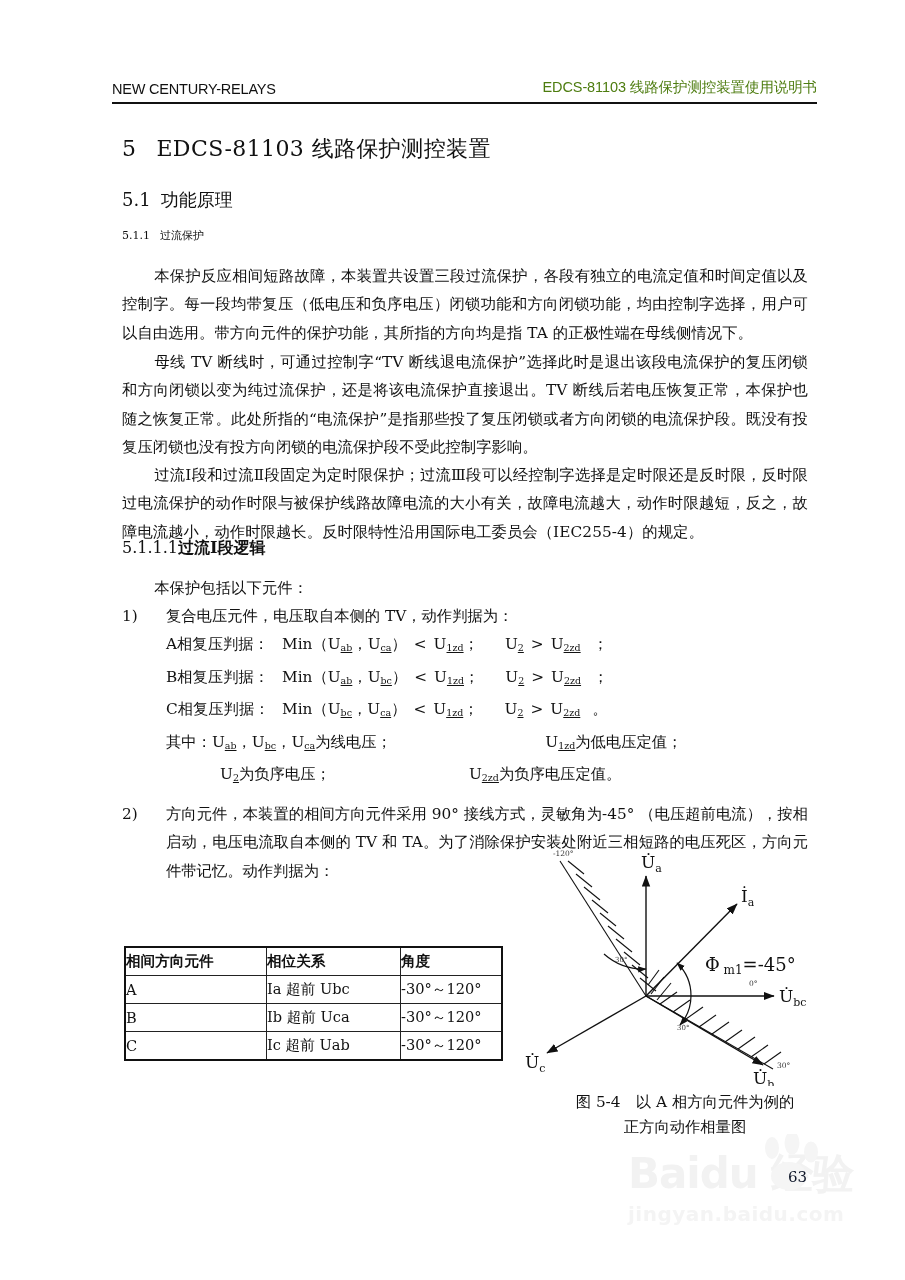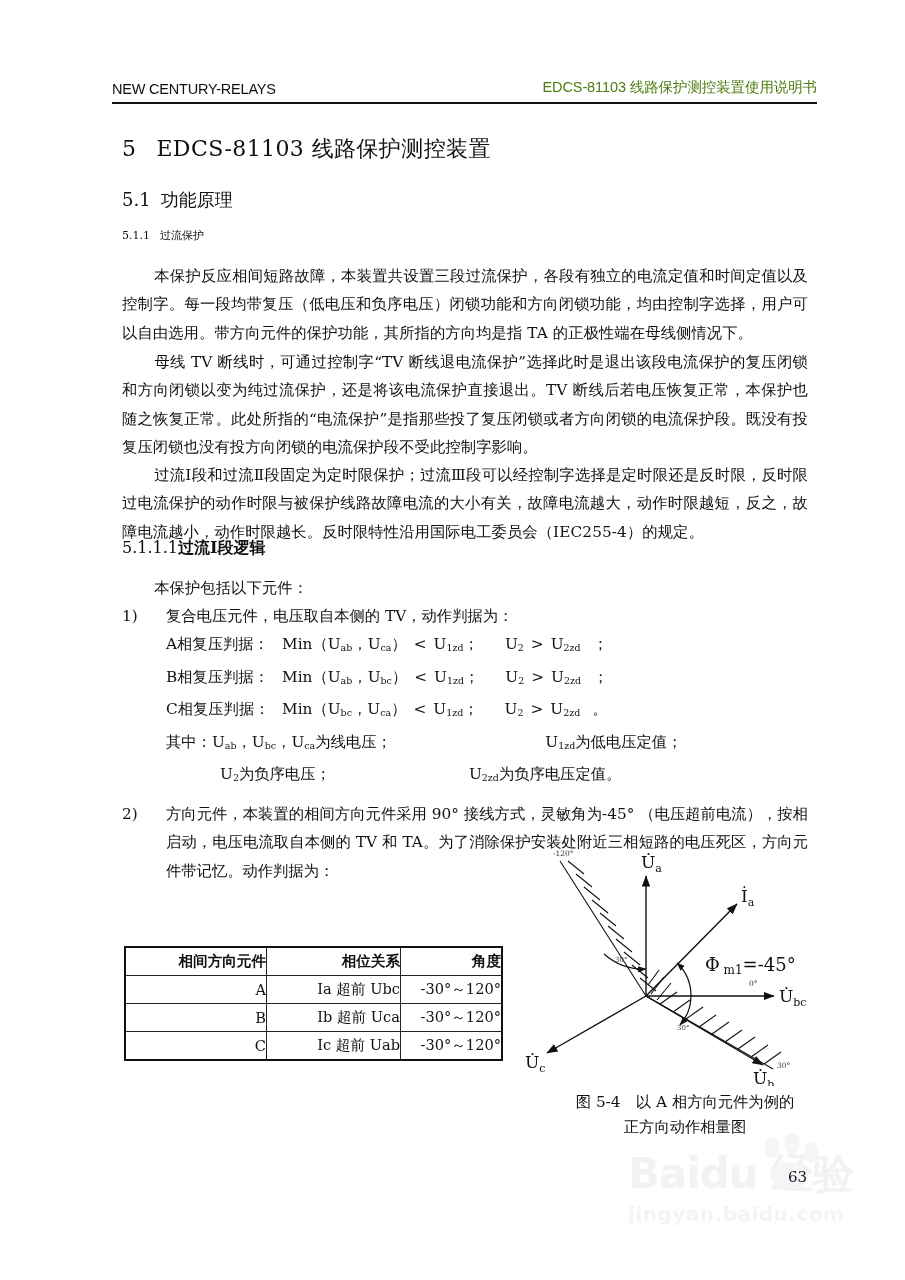--- a/index.html
+++ b/index.html
@@ -131,20 +131,21 @@
   .formula-line {
     white-space: nowrap;
     font-size: 15.3px;
     line-height: 28.4px;
   }
   .fl-label { display: inline-block; min-width: 104px; }
   sub {
     font-size: 0.62em;
     vertical-align: -0.22em;
     letter-spacing: 0;
+    text-decoration: underline;
   }
   .op { margin: 0 7px; }
   .gap { display: inline-block; width: 26px; }
   .gap-sm { display: inline-block; width: 12px; }
 
   .where-line { white-space: nowrap; }
   .where-col2 { display: inline-block; width: 230px; }
   .where-pad { display: inline-block; width: 54px; }
 
   
@@ -153,21 +154,21 @@
     left: 124px;
     top: 946px;
   }
   table.dir-table {
     border-collapse: collapse;
     font-size: 14.6px;
   }
   table.dir-table th,
   table.dir-table td {
     border: 1px solid #222;
-    text-align: right;
+    text-align: left;
     padding: 0;
     height: 27px;
     font-weight: normal;
   }
   table.dir-table thead th { font-weight: bold; }
   .col-a { width: 140px; }
   .col-b { width: 133px; }
   .col-c { width: 100px; }
   table.dir-table { border: 2px solid #111; }
 

